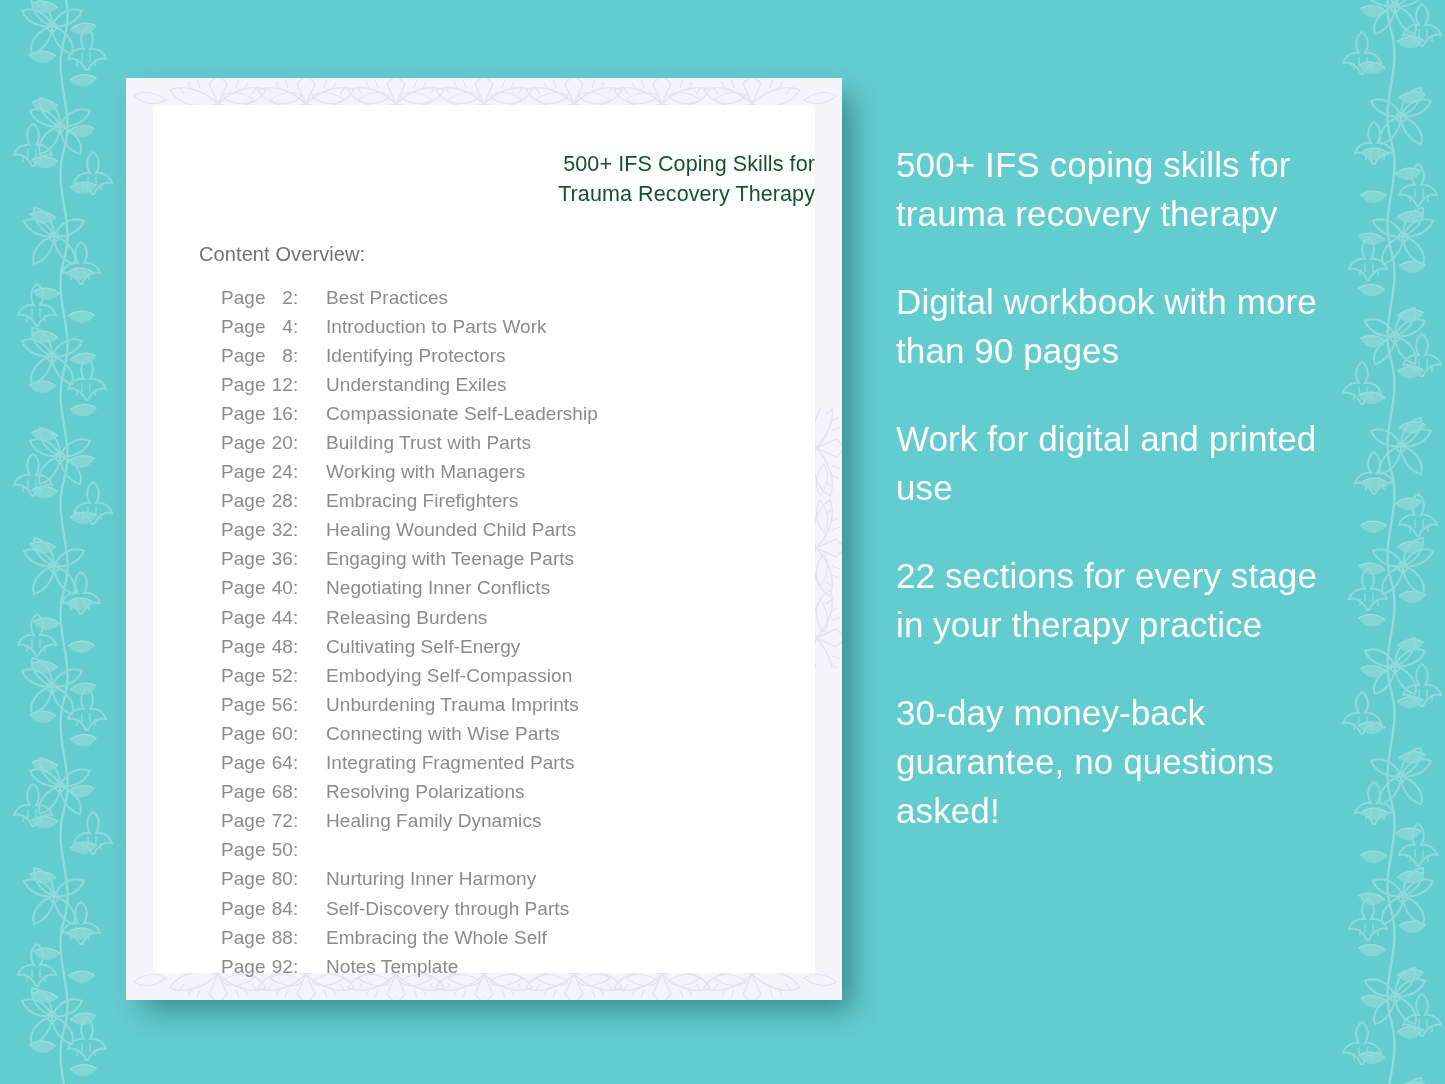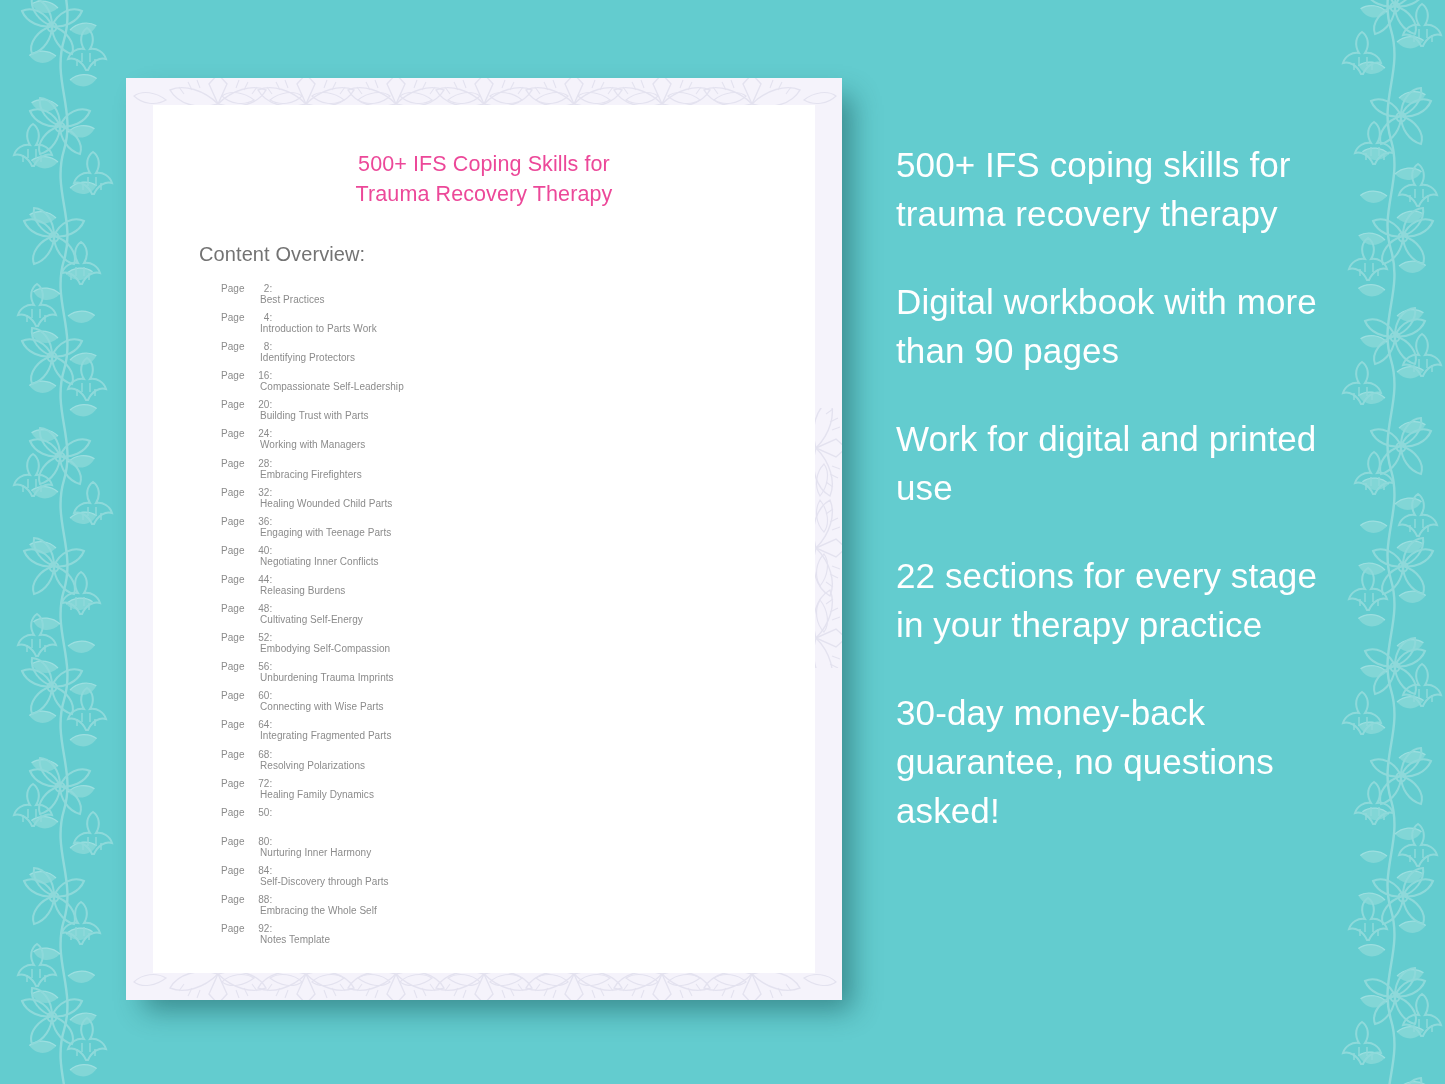--- a/index.html
+++ b/index.html
@@ -59,24 +59,24 @@
     width: 662px;
     height: 868px;
     background: #ffffff;
   }
 
   
   #doc-title {
     position: absolute;
     left: 0; right: 0;
     top: 45px;
-    text-align: center;
+    text-align: right;
     font-size: 21.5px;
     line-height: 29.5px;
-    color: #ec4899;
+    color: #14532d;
     font-weight: 400;
     letter-spacing: .1px;
     white-space: pre-line;
   }
 
   #overview-label {
     position: absolute;
     left: 46px;
     top: 138px;
     font-size: 20px;
@@ -86,26 +86,25 @@
 
   #toc {
     position: absolute;
     left: 68px;
     top: 178px;
     right: 20px;
   }
 
   .toc-row {
     display: flex;
-    align-items: flex-start;
+    align-items: center;
     height: 29.1px;
-    font-size: 10px;
+    font-size: 19px;
     color: #8b8b8b;
     letter-spacing: .05px;
-    flex-direction: column;
   }
   .toc-page {
     flex: 0 0 auto;
     width: 66px;
     white-space: pre;
   }
   .toc-num {
     display: inline-block;
     width: 22px;
     text-align: right;
@@ -257,20 +256,24 @@
           </div>
           <div class="toc-row">
             <span class="toc-page"><span>Page</span> <span class="toc-num">4</span>:</span>
             <span class="toc-title">Introduction to Parts Work</span>
           </div>
           <div class="toc-row">
             <span class="toc-page"><span>Page</span> <span class="toc-num">8</span>:</span>
             <span class="toc-title">Identifying Protectors</span>
           </div>
           <div class="toc-row">
+            <span class="toc-page"><span>Page</span> <span class="toc-num">12</span>:</span>
+            <span class="toc-title">Understanding Exiles</span>
+          </div>
+          <div class="toc-row">
             <span class="toc-page"><span>Page</span> <span class="toc-num">16</span>:</span>
             <span class="toc-title">Compassionate Self-Leadership</span>
           </div>
           <div class="toc-row">
             <span class="toc-page"><span>Page</span> <span class="toc-num">20</span>:</span>
             <span class="toc-title">Building Trust with Parts</span>
           </div>
           <div class="toc-row">
             <span class="toc-page"><span>Page</span> <span class="toc-num">24</span>:</span>
             <span class="toc-title">Working with Managers</span>

